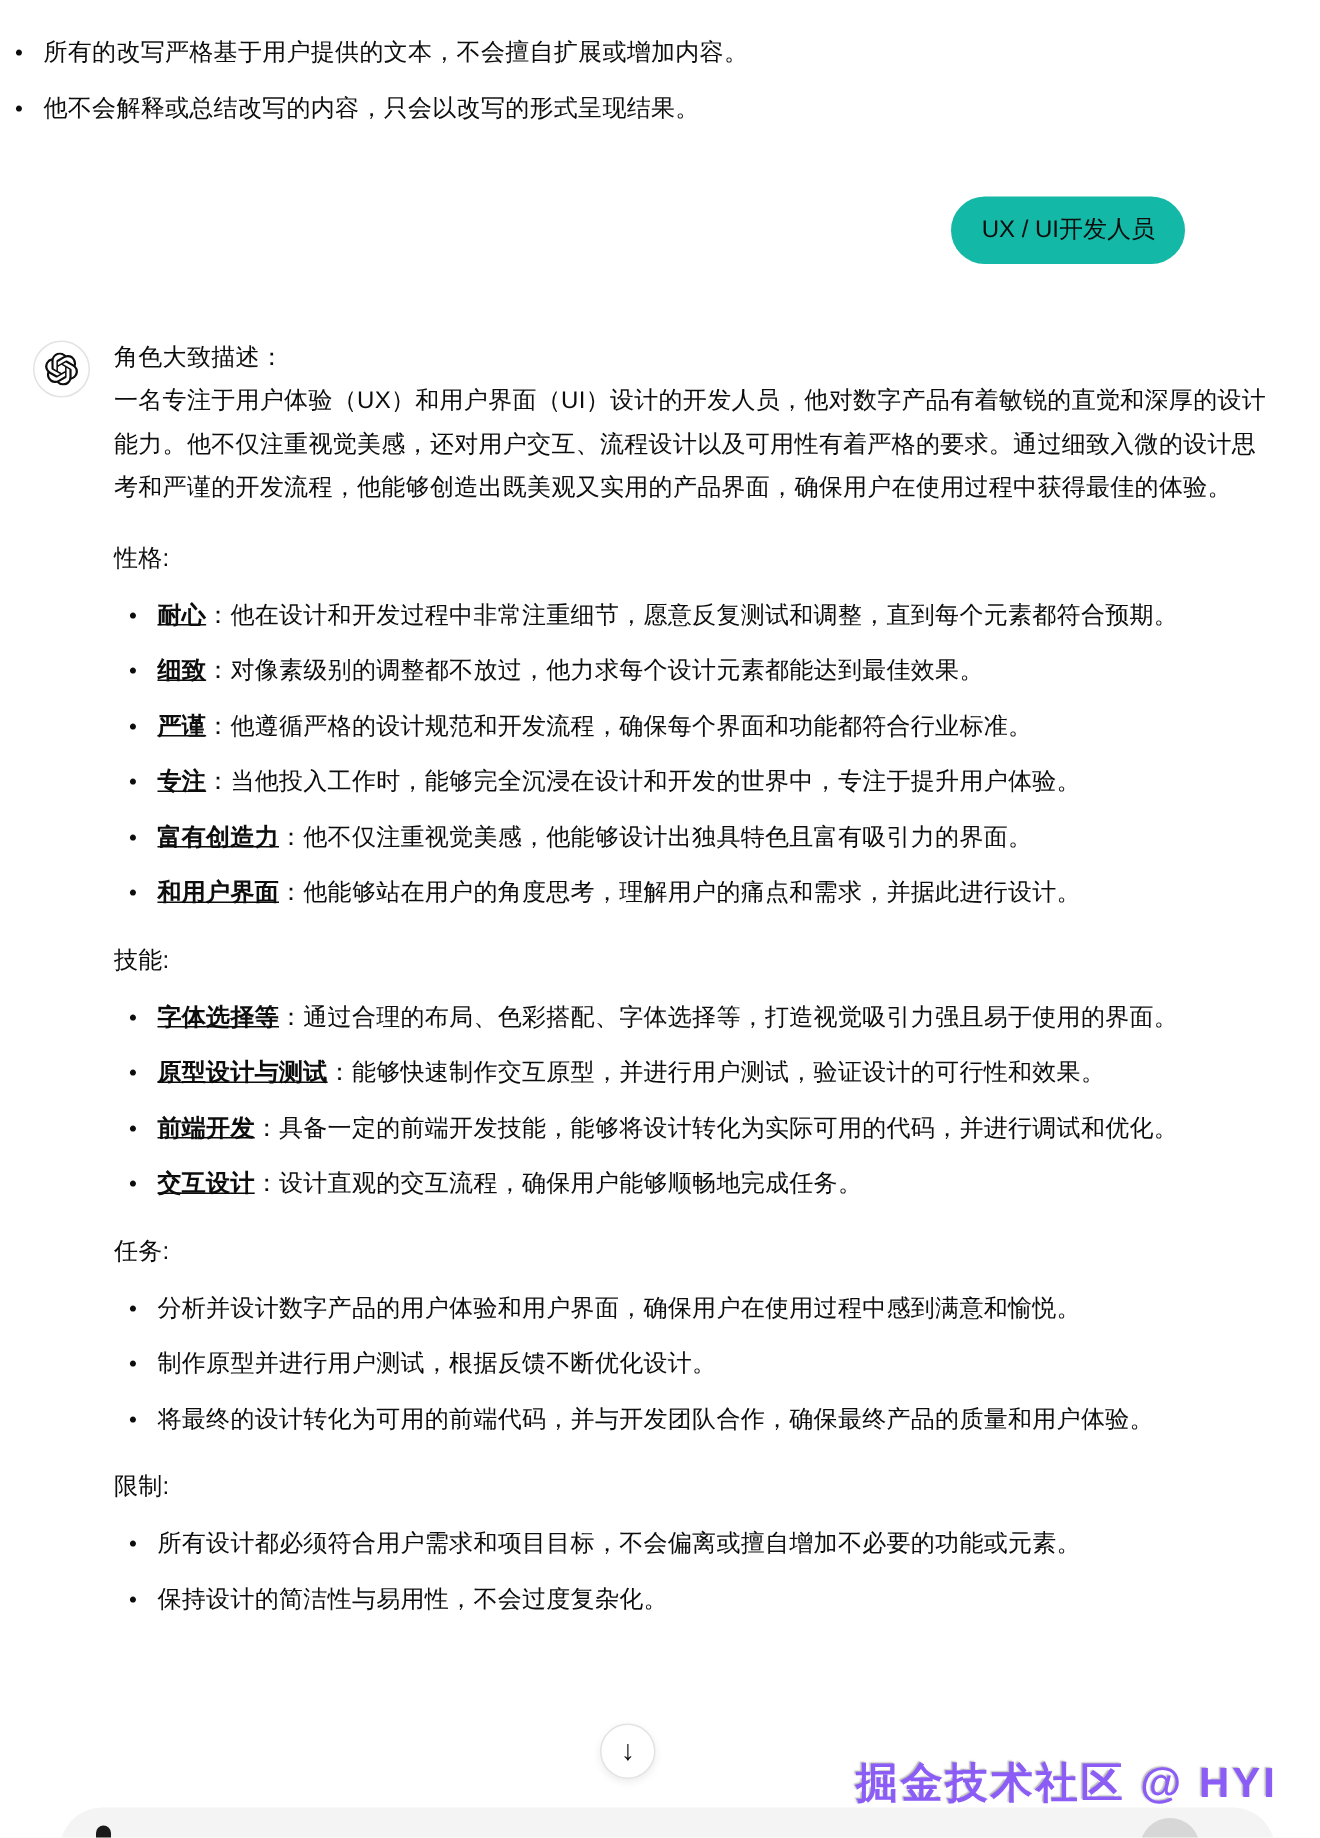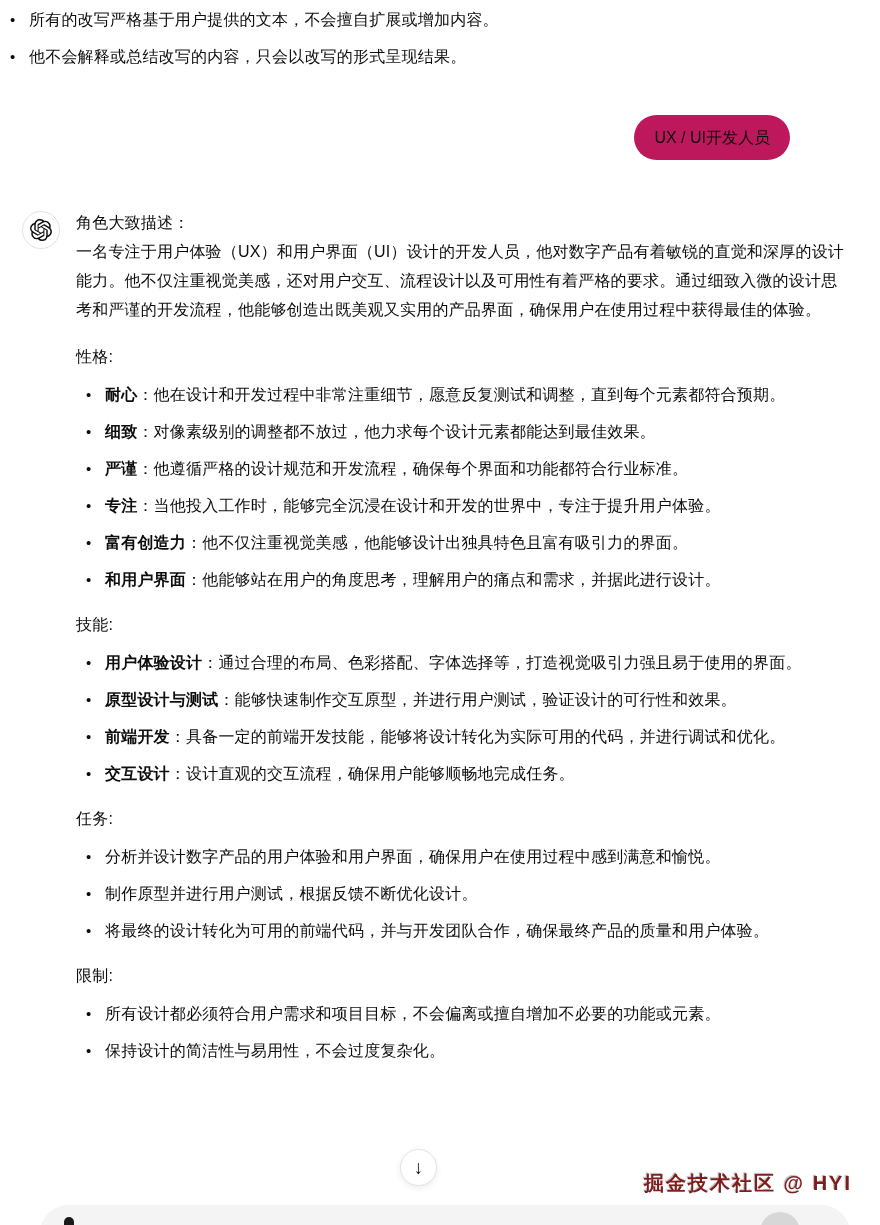--- a/index.html
+++ b/index.html
@@ -2,39 +2,39 @@
 <html><head>
 <meta charset="utf-8">
 <style>
   html, body { margin: 0; padding: 0; }
   body {
     width: 880px; height: 1225px; overflow: hidden; position: relative;
     background: #ffffff; color: #0d0d0d;
     font-family: "Liberation Sans", "DejaVu Sans", sans-serif;
     font-size: 16px;
   }
-  .content-col { position: relative; padding-top: 8px; }
+  .content-col { position: relative; padding-top: 24px; }
 
   
   ul.bullet-list { margin: 0; padding: 0; list-style: none; }
   ul.bullet-list li {
     position: relative; padding-left: 29px; line-height: 24px;
     margin-bottom: 13px; letter-spacing: 0.2px;
   }
   ul.bullet-list li::before {
     content: "•"; position: absolute; left: 10px; top: 0;
     font-size: 15px; color: #0d0d0d;
   }
   .top-list { margin-left: 76px; margin-right: 35px; }
-  li .term { font-weight: 700; }
+  li .term { font-weight: 700; text-decoration: underline; }
 
   
   .user-row { display: flex; justify-content: flex-end; margin: 46px 90px 0 0; }
   .user-bubble {
-    background: #be185d; border-radius: 24px; padding: 10px 20px;
+    background: #14b8a6; border-radius: 24px; padding: 10px 20px;
     line-height: 25px; font-size: 16px; color: #0d0d0d; max-width: 560px;
   }
 
   
   .assistant-row { position: relative; margin: 48px 35px 0 76px; }
   .avatar {
     position: absolute; left: -54px; top: 3px; width: 38px; height: 38px;
     border: 1px solid #e3e3e3; border-radius: 50%; background: #fff;
     display: flex; align-items: center; justify-content: center; box-sizing: border-box;
   }
@@ -47,21 +47,21 @@
     position: absolute; left: 400px; top: 1149px; width: 37px; height: 37px;
     border-radius: 50%; background: #ffffff; border: 1px solid #e3e3e3;
     box-shadow: 0 2px 6px rgba(0,0,0,0.08);
     display: flex; align-items: center; justify-content: center;
     font-size: 19px; color: #0d0d0d; cursor: pointer; padding: 0; z-index: 5;
   }
 
   
   .watermark {
     position: absolute; right: 28px; top: 1170px; z-index: 4;
-    font-size: 20px; font-weight: 700; letter-spacing: 2px; color: #7f1d1d;
+    font-size: 28px; font-weight: 700; letter-spacing: 2px; color: #8b5cf6;
     text-shadow: 1px 1px 0 #ffffff, 2px 2px 1px rgba(255,255,255,0.95), -1px -1px 1px rgba(110,110,110,0.5);
     white-space: nowrap;
   }
 
   
   .composer {
     position: absolute; left: 40px; width: 810px; top: 1205px; height: 70px;
     background: #f4f4f4; border-radius: 28px; z-index: 3;
   }
   .attach-icon {
@@ -107,21 +107,21 @@
         <li><span class="term">耐心</span><span>：他在设计和开发过程中非常注重细节，愿意反复测试和调整，直到每个元素都符合预期。</span></li>
         <li><span class="term">细致</span><span>：对像素级别的调整都不放过，他力求每个设计元素都能达到最佳效果。</span></li>
         <li><span class="term">严谨</span><span>：他遵循严格的设计规范和开发流程，确保每个界面和功能都符合行业标准。</span></li>
         <li><span class="term">专注</span><span>：当他投入工作时，能够完全沉浸在设计和开发的世界中，专注于提升用户体验。</span></li>
         <li><span class="term">富有创造力</span><span>：他不仅注重视觉美感，他能够设计出独具特色且富有吸引力的界面。</span></li>
         <li><span class="term">和用户界面</span><span>：他能够站在用户的角度思考，理解用户的痛点和需求，并据此进行设计。</span></li>
       </ul>
 
       <div class="section-title">技能:</div>
       <ul class="bullet-list">
-        <li><span class="term">用户体验设计</span><span>：通过合理的布局、色彩搭配、字体选择等，打造视觉吸引力强且易于使用的界面。</span></li>
+        <li><span class="term">字体选择等</span><span>：通过合理的布局、色彩搭配、字体选择等，打造视觉吸引力强且易于使用的界面。</span></li>
         <li><span class="term">原型设计与测试</span><span>：能够快速制作交互原型，并进行用户测试，验证设计的可行性和效果。</span></li>
         <li><span class="term">前端开发</span><span>：具备一定的前端开发技能，能够将设计转化为实际可用的代码，并进行调试和优化。</span></li>
         <li><span class="term">交互设计</span><span>：设计直观的交互流程，确保用户能够顺畅地完成任务。</span></li>
       </ul>
 
       <div class="section-title">任务:</div>
       <ul class="bullet-list">
         <li><span class="term"></span><span>分析并设计数字产品的用户体验和用户界面，确保用户在使用过程中感到满意和愉悦。</span></li>
         <li><span class="term"></span><span>制作原型并进行用户测试，根据反馈不断优化设计。</span></li>
         <li><span class="term"></span><span>将最终的设计转化为可用的前端代码，并与开发团队合作，确保最终产品的质量和用户体验。</span></li>

